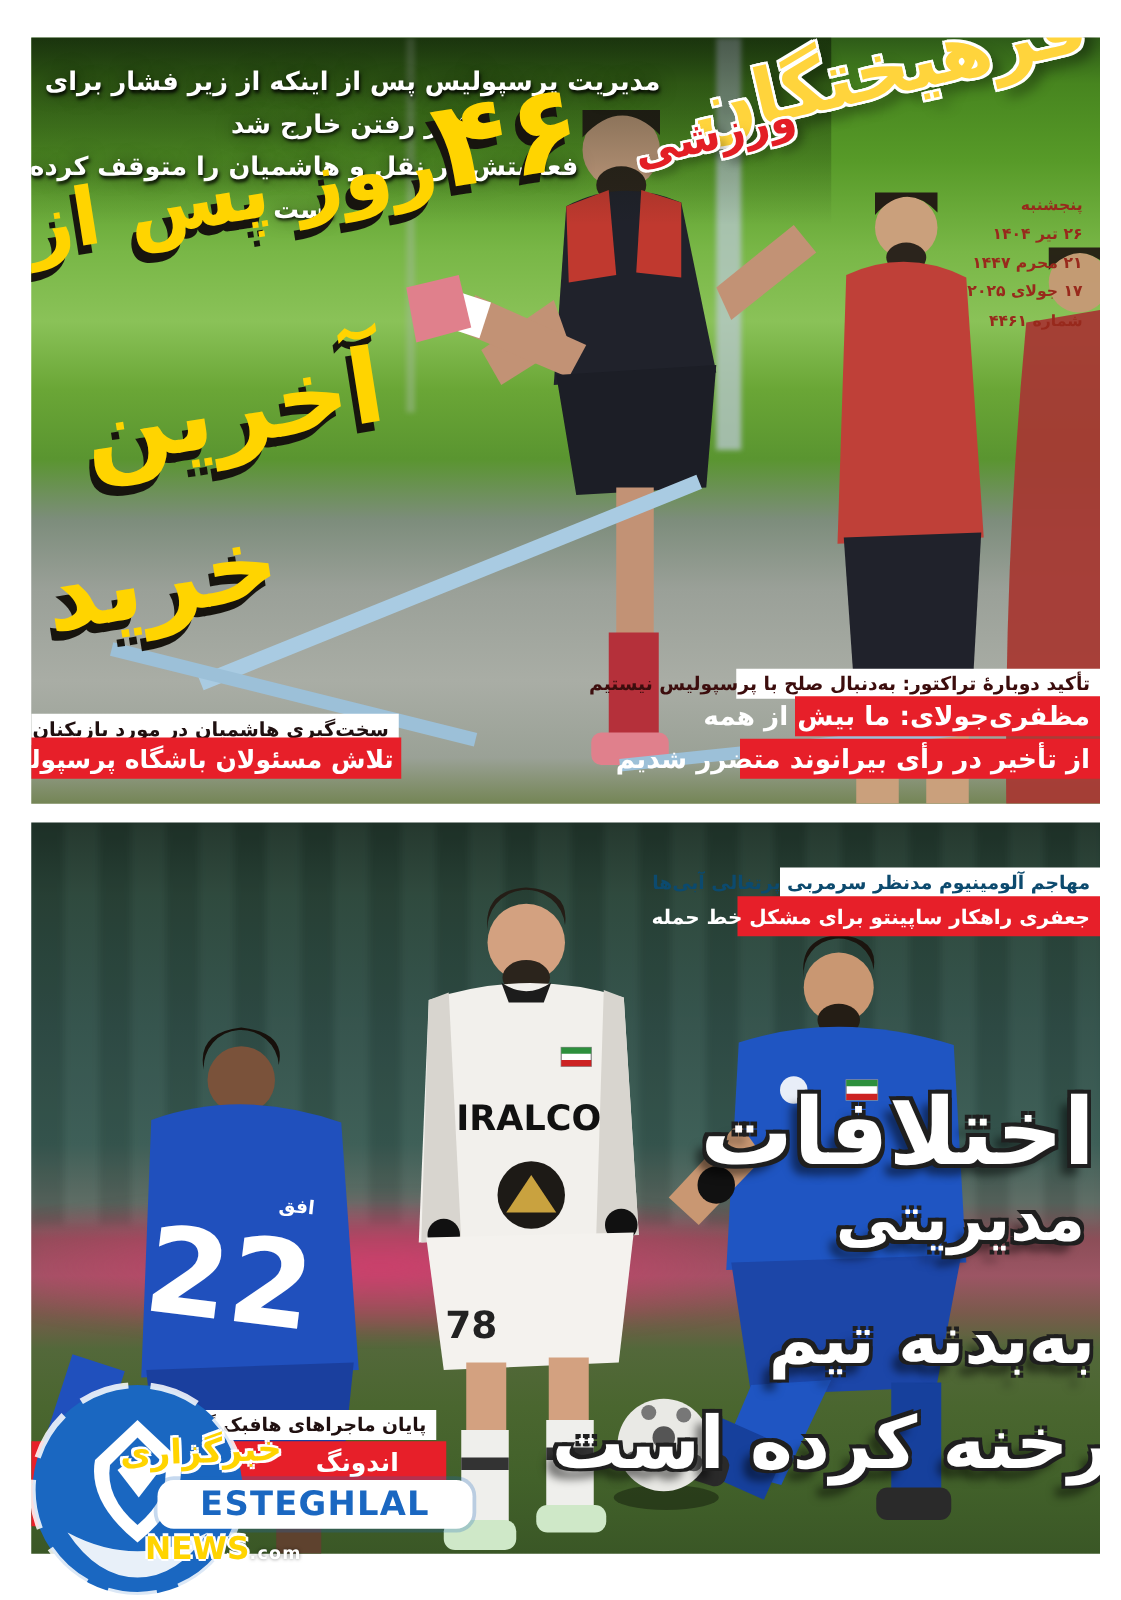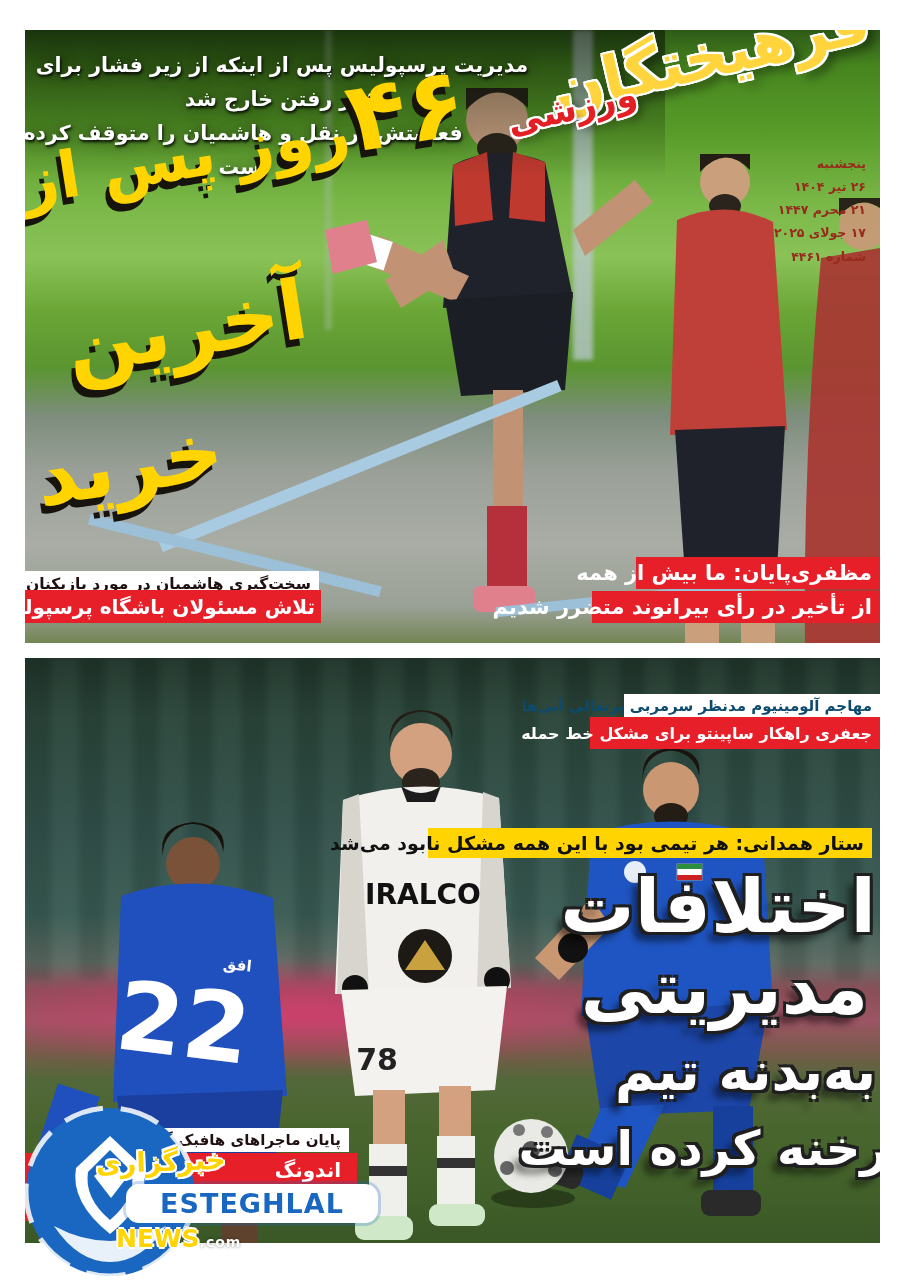--- a/index.html
+++ b/index.html
@@ -57,23 +57,23 @@
   .photo2 .standstreaks{position:absolute;inset:0 0 45% 0;
     background:repeating-linear-gradient(90deg,rgba(0,0,0,.18) 0 26px,rgba(255,255,255,.05) 26px 54px);opacity:.5;filter:blur(3px);}
 
   .p2-kicker-right{right:0;top:36px;width:240px;height:24px;font-size:15px;padding:0 8px;color:#0c4a6e;}
   .p2-head-right{right:0;top:59px;width:274px;height:32px;font-size:16px;padding:0 8px;}
   .p2-quote{right:8px;top:170px;width:428px;height:30px;font-size:19px;padding:0 8px;}
 
   .big-white{position:absolute;direction:rtl;color:#ffffff;font-weight:bold;white-space:nowrap;
     text-shadow:-3px 3px 0 #1f1f1f,3px 3px 0 #1f1f1f,-3px -3px 0 #1f1f1f,3px -3px 0 #1f1f1f,-8px 9px 7px rgba(0,0,0,.5);}
   .bw1{right:4px;top:205px;font-size:74px;}
-  .bw2{right:12px;top:288px;font-size:72px;}
+  .bw2{right:12px;top:288px;font-size:50px;}
   .bw3{right:4px;top:382px;font-size:54px;}
-  .bw4{right:-8px;top:462px;font-size:48px;}
+  .bw4{right:-8px;top:462px;font-size:58px;}
 
   .p2-kicker-bl{left:60px;top:470px;width:248px;height:24px;font-size:15px;padding:0 8px;}
   .p2-head-bl1{left:0;top:495px;width:312px;height:34px;font-size:20px;padding:0 10px;justify-content:flex-start;}
   .p2-head-bl2{left:0;top:530px;width:276px;height:33px;}
 
   
   .watermark{position:absolute;left:18px;top:1100px;width:330px;height:165px;pointer-events:none;}
   .wm-circle{position:absolute;left:6px;top:6px;width:172px;height:172px;}
   .wm-agency{position:absolute;left:78px;top:46px;direction:rtl;font-size:27px;font-weight:bold;color:#ffd400;
     transform:rotate(-2deg);
@@ -155,21 +155,22 @@
       <div>شماره ۴۴۶۱</div>
     </div>
 
     <div class="big-yellow by1"><span class="num">۴۶</span><span>روز پس از</span></div>
     <div class="big-yellow by2">آخرین</div>
     <div class="big-yellow by3">خرید</div>
 
     <div class="strip strip-white p1-kicker-left">سخت‌گیری هاشمیان در مورد بازیکنان خارجی</div>
     <div class="strip strip-red p1-head-left">تلاش مسئولان باشگاه پرسپولیس ادامه دارد</div>
 
-    <div class="strip strip-red p1-head-right1">مظفری‌پایان: ما بیش از همه</div>
+    <div class="strip strip-white p1-kicker-right">تأکید دوبارۀ تراکتور: به‌دنبال صلح با پرسپولیس نیستیم</div>
+    <div class="strip strip-red p1-head-right1">مظفری‌جولای: ما بیش از همه</div>
     <div class="strip strip-red p1-head-right2">از تأخیر در رأی بیرانوند متضرر شدیم</div>
   </div>
 
   <div class="photo photo2">
     <div class="standstreaks"></div>
     <div class="pinkband"></div>
 
     <svg width="855" height="585" viewBox="0 0 855 585">
 
       <g>
@@ -240,30 +241,29 @@
         <circle cx="482" cy="510" r="7" fill="#666666"></circle>
         <circle cx="530" cy="512" r="7" fill="#666666"></circle>
         <circle cx="494" cy="472" r="6" fill="#777777"></circle>
         <circle cx="522" cy="474" r="6" fill="#777777"></circle>
       </g>
     </svg>
 
     <div class="strip strip-white p2-kicker-right">مهاجم آلومینیوم مدنظر سرمربی پرتغالی آبی‌ها</div>
     <div class="strip strip-red p2-head-right">جعفری راهکار ساپینتو برای مشکل خط حمله</div>
 
-    <div class="strip strip-yellow p2-quote">ستار همدانی: هر تیمی بود با این همه مشکل نابود می‌شد</div>
 
     <div class="big-white bw1">اختلافات</div>
     <div class="big-white bw2">مدیریتی</div>
     <div class="big-white bw3">به‌بدنه تیم</div>
     <div class="big-white bw4">رخنه کرده است</div>
 
     <div class="strip strip-white p2-kicker-bl">پایان ماجراهای هافبک گابنی با استقلال</div>
     <div class="strip strip-red p2-head-bl1">
-        <span style="margin-right:6px">اندونگ</span>
+        <span style="margin-right:28px">اندونگ</span>
       </div>
     <div class="strip strip-red p2-head-bl2"></div>
   </div>
 
   <div class="watermark">
     <svg class="wm-circle" viewBox="0 0 172 172">
       <circle cx="86" cy="86" r="84" fill="#1a67c1"></circle>
       <circle cx="86" cy="86" r="84" fill="none" stroke="#ffffff" stroke-width="5" stroke-dasharray="40 18" opacity=".85"></circle>
       <path d="M86,30 L120,62 Q126,96 86,128 Q46,96 52,62 Z" fill="#ffffff"></path>
       <path d="M86,44 L108,66 Q112,92 86,114 Q60,92 64,66 Z" fill="#1a67c1"></path>

